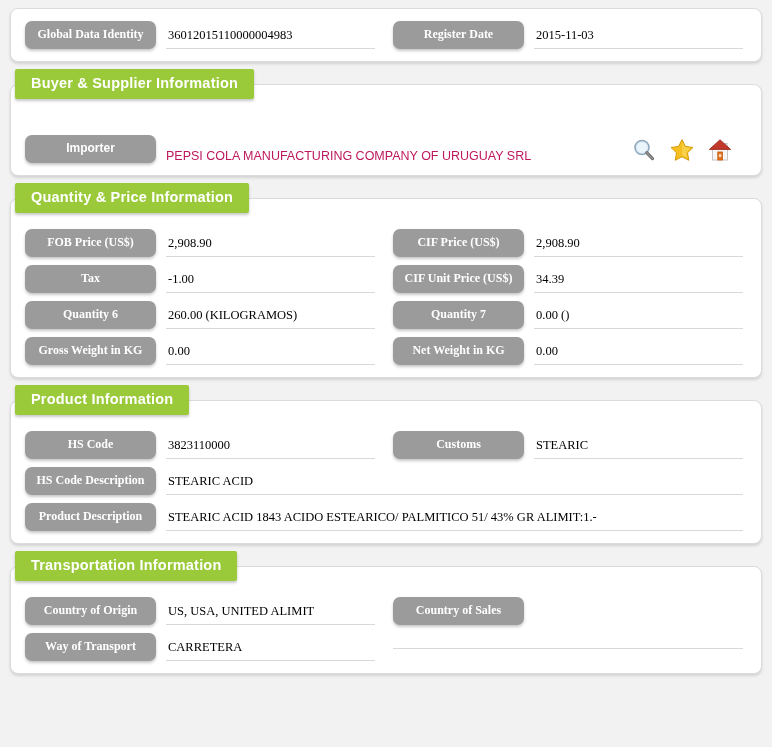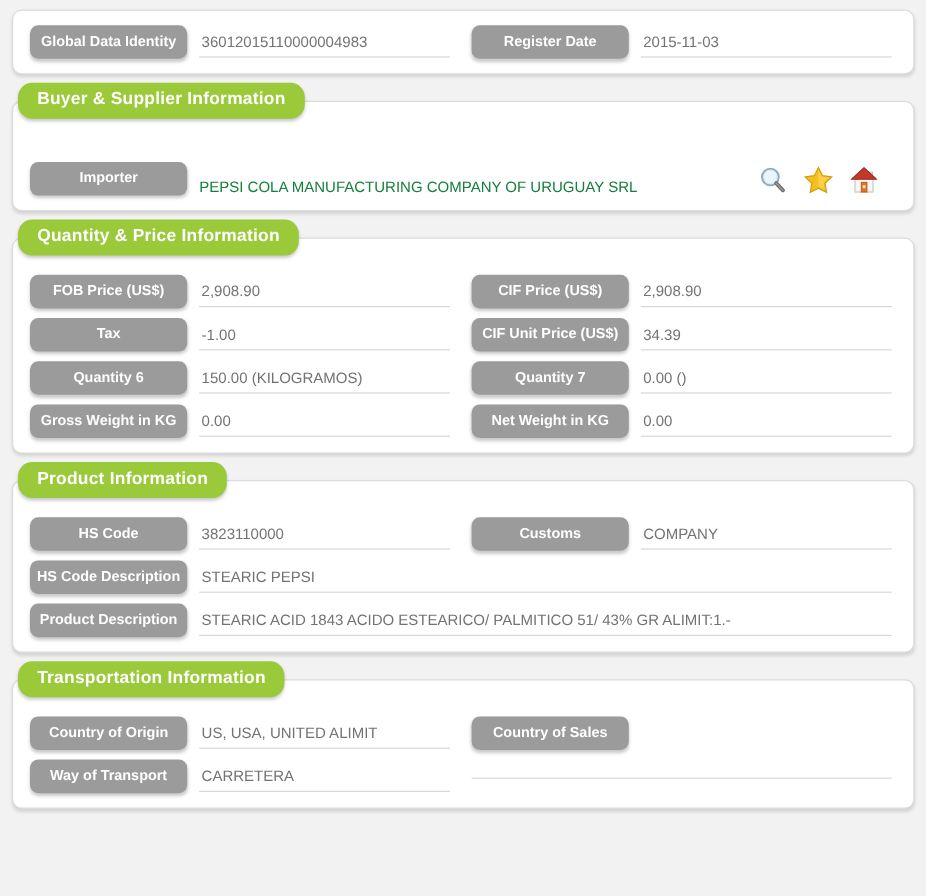--- a/index.html
+++ b/index.html
@@ -40,21 +40,21 @@
   .section-tab {
     position: absolute;
     top: -16px;
     left: 4px;
     background: #9ac939;
     color: #ffffff;
     font-size: 14.5px;
     font-weight: bold;
     letter-spacing: 0.2px;
     padding: 7px 16px 8px 16px;
-    border-radius: 12px;
+    border-radius: 2px;
     box-shadow: 0 2px 3px rgba(0,0,0,0.22);
     white-space: nowrap;
     line-height: 1;
   }
   .card.has-tab { margin-top: 22px; }
   .card.has-tab .card-body { padding-top: 30px; }
 
   .card-body {
     padding: 12px 10px 12px 4px;
   }
@@ -62,22 +62,23 @@
   
   .row {
     display: flex;
     align-items: flex-start;
     margin-bottom: 8px;
   }
   .row:last-child { margin-bottom: 0; }
 
   .field {
     display: flex;
-    align-items: center;
-    box-sizing: border-box;
+    align-items: flex-end;
+    box-sizing: border-box;
+    font-family: Liberation Serif, serif;
   }
   .field.half { width: 50%; }
   .field.full { width: 100%; }
 
   .pill {
     flex: 0 0 auto;
     width: 131px;
     min-height: 28px;
     background: #9b9b9b;
     color: #ffffff;
@@ -93,40 +94,40 @@
     padding: 5px 4px;
     line-height: 1.1;
     margin-left: 10px;
   }
 
   .value {
     flex: 1 1 auto;
     margin-left: 10px;
     margin-right: 8px;
     font-size: 12.5px;
-    color: #737373;
+    color: #000000;
     padding: 6px 2px 5px 2px;
     border-bottom: 1px solid #d8d8d8;
     min-height: 16px;
     box-sizing: border-box;
     white-space: nowrap;
     overflow: hidden;
   }
   .value.empty { color: transparent; }
 
   
   .importer-row {
     display: flex;
     align-items: flex-end;
   }
   .importer-value {
     flex: 1 1 auto;
     margin-left: 10px;
     font-size: 12.5px;
-    color: #15803d;
+    color: #be185d;
     white-space: nowrap;
     overflow: hidden;
     margin-top: 34px;
   }
   .icon-group {
     flex: 0 0 auto;
     display: flex;
     align-items: center;
     gap: 12px;
     padding-right: 18px;
@@ -219,21 +220,21 @@
         </div>
         <div class="field half">
           <div class="pill">CIF Unit Price (US$)</div>
           <div class="value">34.39</div>
         </div>
       </div>
 
       <div class="row">
         <div class="field half">
           <div class="pill">Quantity 6</div>
-          <div class="value">150.00 (KILOGRAMOS)</div>
+          <div class="value">260.00 (KILOGRAMOS)</div>
         </div>
         <div class="field half">
           <div class="pill">Quantity 7</div>
           <div class="value">0.00 ()</div>
         </div>
       </div>
 
       <div class="row">
         <div class="field half">
           <div class="pill">Gross Weight in KG</div>
@@ -252,28 +253,28 @@
     <div class="section-tab">Product Information</div>
     <div class="card-body">
 
       <div class="row">
         <div class="field half">
           <div class="pill">HS Code</div>
           <div class="value">3823110000</div>
         </div>
         <div class="field half">
           <div class="pill">Customs</div>
-          <div class="value">COMPANY</div>
+          <div class="value">STEARIC</div>
         </div>
       </div>
 
       <div class="row">
         <div class="field full">
           <div class="pill">HS Code Description</div>
-          <div class="value">STEARIC PEPSI</div>
+          <div class="value">STEARIC ACID</div>
         </div>
       </div>
 
       <div class="row">
         <div class="field full">
           <div class="pill">Product Description</div>
           <div class="value">STEARIC ACID 1843 ACIDO ESTEARICO/ PALMITICO 51/ 43% GR ALIMIT:1.-</div>
         </div>
       </div>
 

